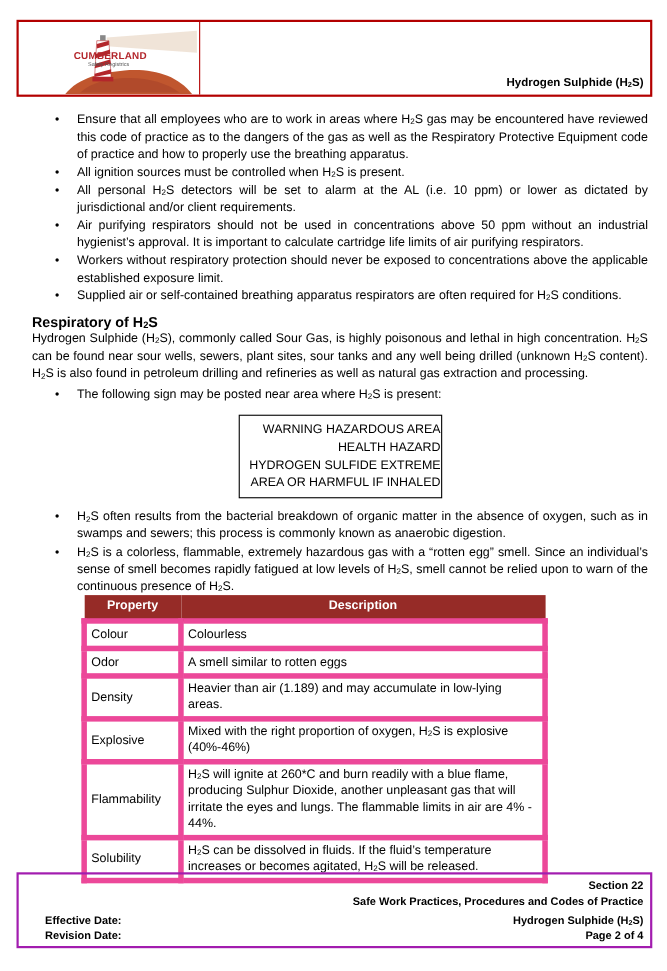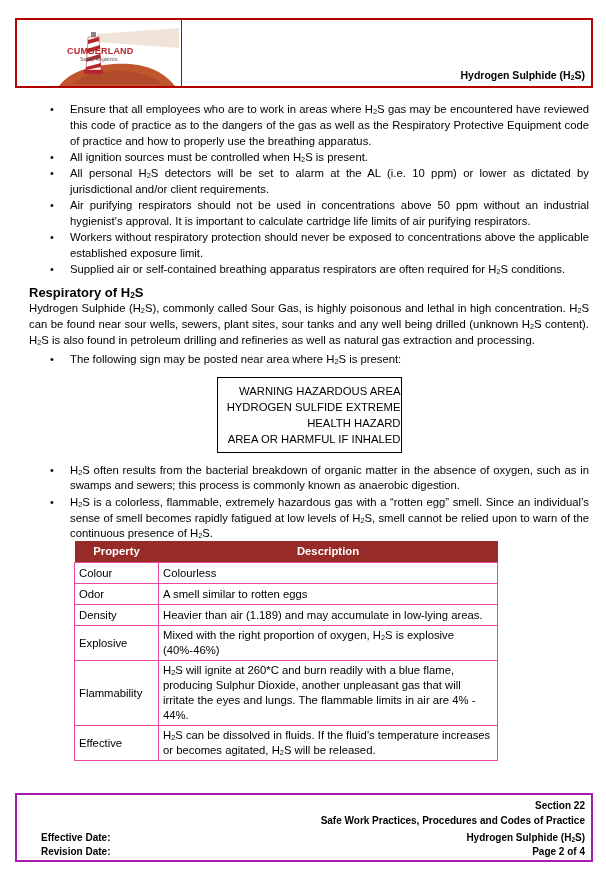--- a/index.html
+++ b/index.html
@@ -21,21 +21,21 @@
   .section-heading { font-size: 13px; font-weight: bold; margin-top: 6px; line-height: 17px; }
   .para { text-align: justify; }
 
   .sign { margin: 10px auto 10px auto; width: 183px; border: 1.2px solid #000; text-align: right;
           font-size: 11.3px; line-height: 15.8px; padding: 6px 0 4px 0; }
   .sign div { white-space: nowrap; }
 
   table.props { position: absolute; left: 74px; top: 541px; width: 424px; border-collapse: collapse;
                 font-size: 11.3px; line-height: 15px; }
   table.props th { background: #962b27; color: #fff; font-weight: bold; height: 21px; padding: 0; border: none; }
-  table.props td { border: 1px solid #ec4899; padding: 2px 4px; vertical-align: middle; }
+  table.props td { border: 5px solid #ec4899; padding: 2px 4px; vertical-align: middle; }
   table.props td.prop { width: 75px; }
   table.props tr.r1 td { height: 16px; }
 
   .ftr { position: absolute; left: 15px; top: 793px; width: 574px; height: 65px; border: 2px solid #a21caf;
          font-size: 10px; font-weight: bold; }
   .ftr .r { position: absolute; right: 6px; text-align: right; }
   .ftr .l { position: absolute; left: 24px; }
 </style>
 </head>
 <body>
@@ -72,22 +72,22 @@
 
   <div class="section-heading"><span>Respiratory of H</span><sub>2</sub><span>S</span></div>
   <div class="para" id="desc-para"><span>Hydrogen Sulphide (H</span><sub>2</sub><span>S), commonly called Sour Gas, is highly poisonous and lethal in high concentration. H</span><sub>2</sub><span>S can be found near sour wells, sewers, plant sites, sour tanks and any well being drilled (unknown H</span><sub>2</sub><span>S content). H</span><sub>2</sub><span>S is also found in petroleum drilling and refineries as well as natural gas extraction and processing.</span></div>
 
   <ul class="bullets" id="sign-intro" style="margin-top:3px;">
       <li><span>The following sign may be posted near area where H</span><sub>2</sub><span>S is present:</span></li>
     </ul>
 
   <div class="sign" id="sign-box">
       <div>WARNING HAZARDOUS AREA</div>
+      <div>HEALTH HAZARD</div>
       <div>HYDROGEN SULFIDE EXTREME</div>
-      <div>HEALTH HAZARD</div>
       <div>AREA OR HARMFUL IF INHALED</div>
     </div>
 
   <ul class="bullets" id="bullets-after">
       <li><span>H</span><sub>2</sub><span>S often results from the bacterial breakdown of organic matter in the absence of oxygen, such as in swamps and sewers; this process is commonly known as anaerobic digestion.</span></li>
       <li><span>H</span><sub>2</sub><span>S is a colorless, flammable, extremely hazardous gas with a “rotten egg” smell. Since an individual’s sense of smell becomes rapidly fatigued at low levels of H</span><sub>2</sub><span>S, smell cannot be relied upon to warn of the continuous presence of H</span><sub>2</sub><span>S.</span></li>
     </ul>
 </div>
 
 <table class="props">
@@ -112,21 +112,21 @@
       </tr>
       <tr class="r1">
         <td class="prop">Explosive</td>
         <td><span>Mixed with the right proportion of oxygen, H</span><sub>2</sub><span>S is explosive (40%-46%)</span></td>
       </tr>
       <tr>
         <td class="prop">Flammability</td>
         <td><span>H</span><sub>2</sub><span>S will ignite at 260*C and burn readily with a blue flame, producing Sulphur Dioxide, another unpleasant gas that will irritate the eyes and lungs. The flammable limits in air are 4% - 44%.</span></td>
       </tr>
       <tr>
-        <td class="prop">Effective</td>
+        <td class="prop">Solubility</td>
         <td><span>H</span><sub>2</sub><span>S can be dissolved in fluids. If the fluid’s temperature increases or becomes agitated, H</span><sub>2</sub><span>S will be released.</span></td>
       </tr>
     </tbody>
 </table>
 
 <div class="ftr">
   <div class="r" style="top:5px;">Section 22</div>
   <div class="r" style="top:20px;">Safe Work Practices, Procedures and Codes of Practice</div>
   <div class="l" style="top:37px;">Effective Date:</div>
   <div class="r" style="top:37px;"><span>Hydrogen Sulphide (H</span><sub>2</sub><span>S)</span></div>

